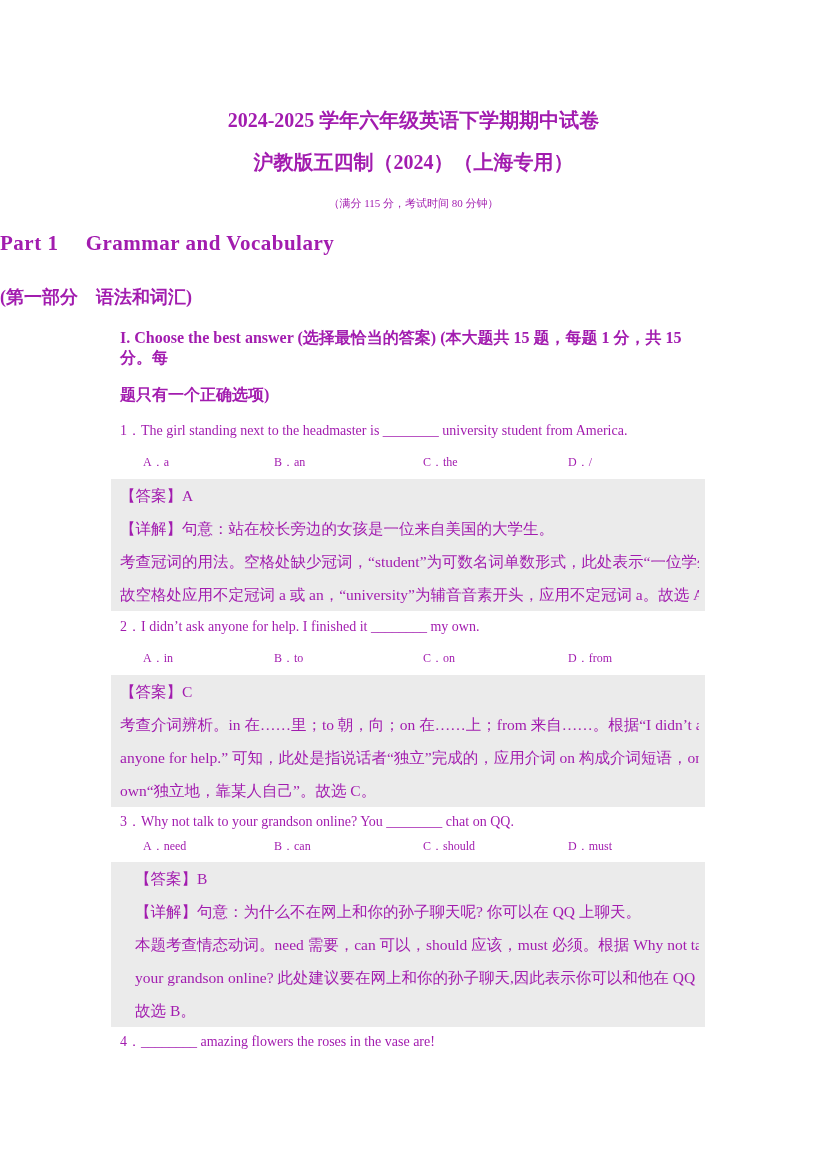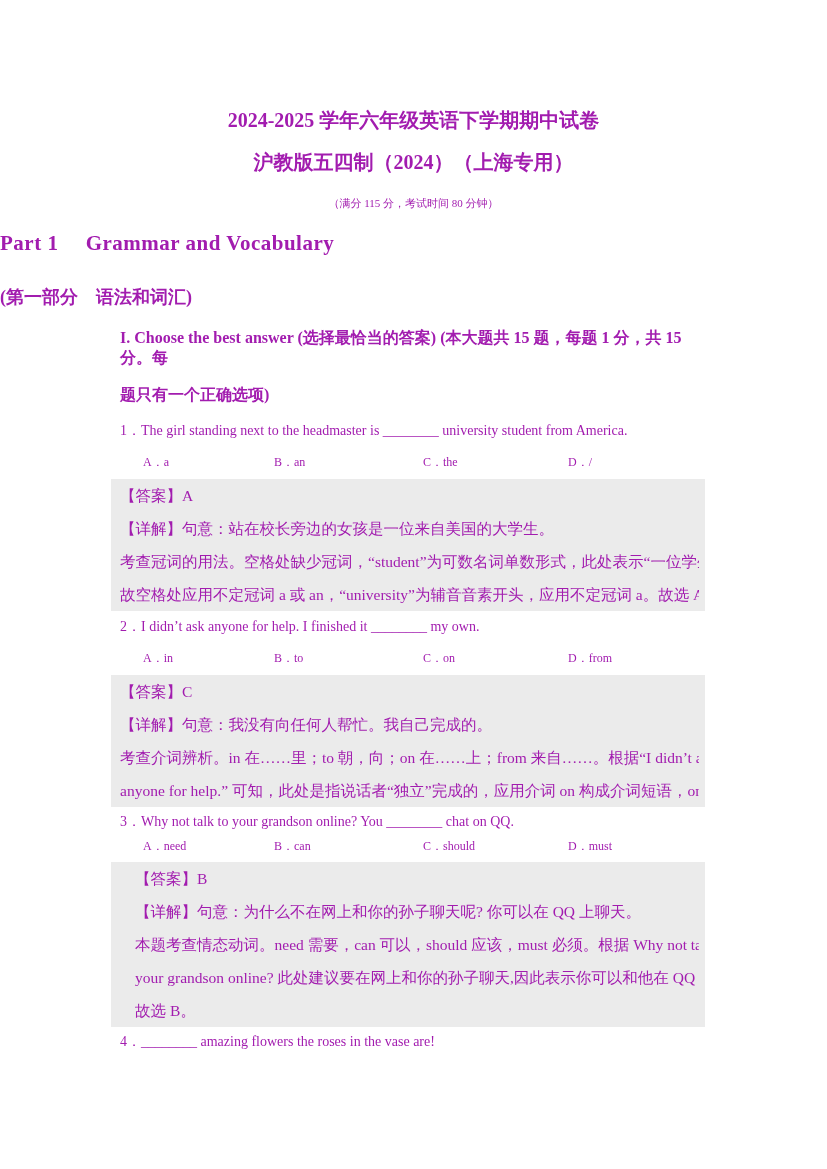--- a/index.html
+++ b/index.html
@@ -67,23 +67,23 @@
 
     <div class="stem stem2">2．I didn’t ask anyone for help. I finished it ________ my own.</div>
     <div class="options">
       <span>A．in</span>
       <span>B．to</span>
       <span>C．on</span>
       <span>D．from</span>
     </div>
     <div class="ablock" style="background: rgb(235, 235, 235);">
       <div class="aline"><span>【答案】</span><span>C</span></div>
-      <div class="aline">【详解】句意：我没有向任何人帮忙。我自己完成的。</div>
       <div class="aline">考查介词辨析。in 在……里；to 朝，向；on 在……上；from 来自……。根据“I didn’t ask</div>
       <div class="aline">anyone for help.” 可知，此处是指说话者“独立”完成的，应用介词 on 构成介词短语，on one’s</div>
+      <div class="aline">own“独立地，靠某人自己”。故选 C。</div>
     </div>
 
     <div class="stem stem3">3．Why not talk to your grandson online? You ________ chat on QQ.</div>
     <div class="options options3">
       <span>A．need</span>
       <span>B．can</span>
       <span>C．should</span>
       <span>D．must</span>
     </div>
     <div class="ablock ablock3" style="background: rgb(235, 235, 235);">

